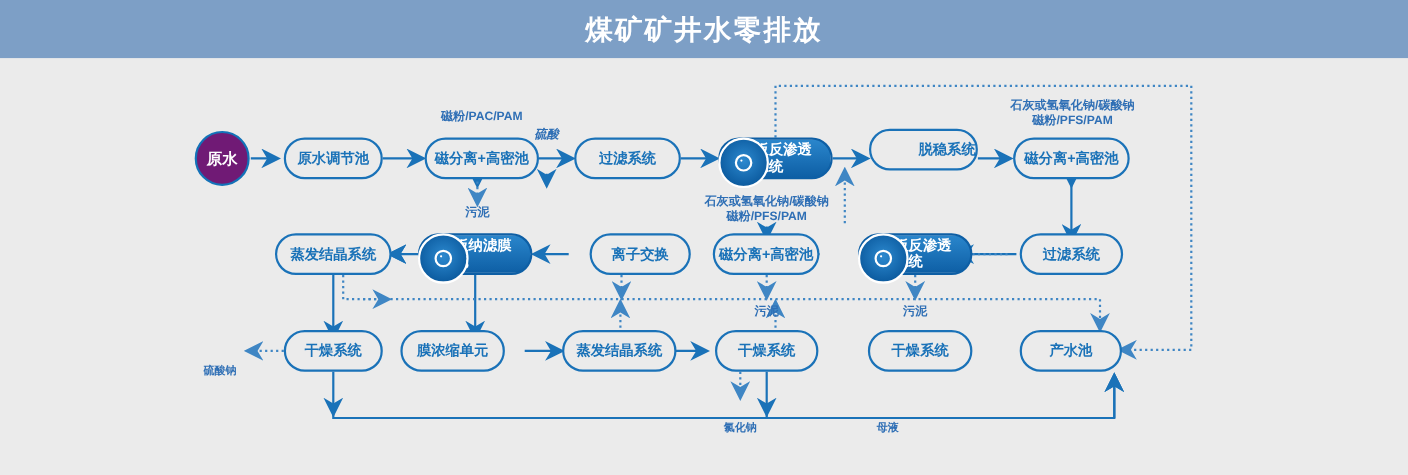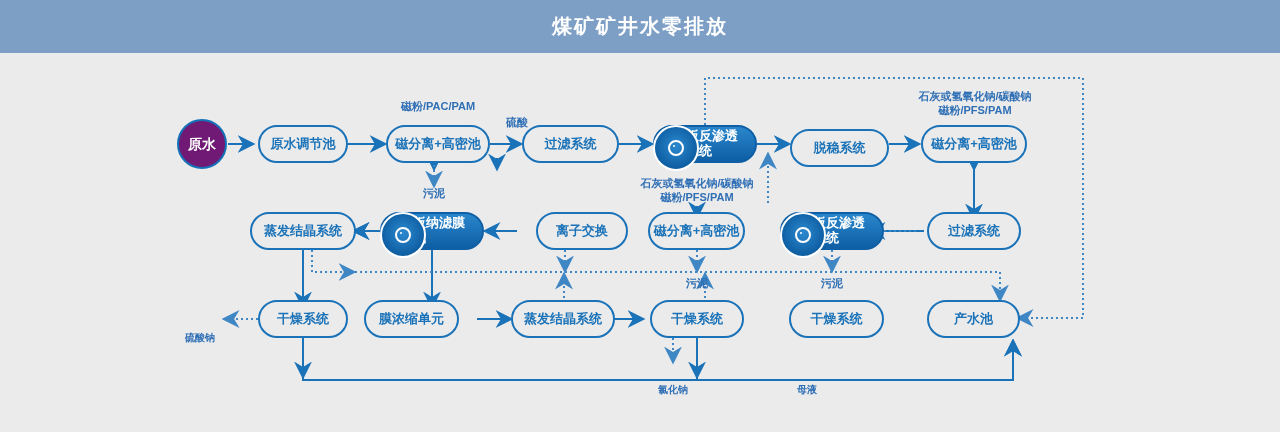--- a/index.html
+++ b/index.html
@@ -9,21 +9,21 @@
     font-family:"Liberation Sans","DejaVu Sans",sans-serif;
     overflow:hidden;
     position:relative;
   }
   #header{
     position:absolute;left:0;top:0;width:1280px;height:53px;
     background:#7d9fc6;
     display:flex;align-items:center;justify-content:center;
   }
   #header-title{
-    color:#ffffff;font-size:20px;font-weight:bold;letter-spacing:2px;
+    color:#ffffff;font-size:25px;font-weight:bold;letter-spacing:2px;
   }
   #canvas{
     position:absolute;left:0;top:53px;width:1280px;height:379px;
     background:#ebebeb;
   }
   svg#wires{position:absolute;left:0;top:0;width:1280px;height:379px;}
   .node{
     position:absolute;
     box-sizing:border-box;
     display:flex;align-items:center;justify-content:center;
@@ -179,21 +179,21 @@
     <span class="nlabel">过滤系统</span>
   </div>
 
   <div class="node filled" style="left:653px;top:72px;width:104px;height:38px;">
     <span class="disc">
         <i></i>
       </span>
     <span class="nlabel">平板反渗透膜系统</span>
   </div>
 
-  <div class="node" style="left:790px;top:76px;width:99px;height:38px;">
+  <div class="node" style="left:790px;top:64px;width:99px;height:38px;justify-content:flex-end;">
     <span class="nlabel">脱稳系统</span>
   </div>
 
   <div class="node" style="left:921px;top:72px;width:106px;height:38px;">
     <span class="nlabel">磁分离+高密池</span>
   </div>
 
   <div class="node" style="left:250px;top:159px;width:106px;height:38px;">
     <span class="nlabel">蒸发结晶系统</span>
   </div>
@@ -245,21 +245,21 @@
   </div>
 
   <div class="node" style="left:927px;top:247px;width:93px;height:38px;">
     <span class="nlabel">产水池</span>
   </div>
 
   <div class="caption" style="left:384px;top:47px;width:108px;">磁粉/PAC/PAM</div>
 
   <div class="caption" style="left:410px;top:134px;width:48px;">污泥</div>
 
-  <div class="caption" style="left:493px;top:63px;width:48px;">硫酸</div>
+  <div class="caption" style="left:473px;top:63px;width:48px;font-style:italic;">硫酸</div>
 
   <div class="caption" style="left:890px;top:37px;width:170px;white-space:pre-line;">石灰或氢氧化钠/碳酸钠
 磁粉/PFS/PAM</div>
 
   <div class="caption" style="left:612px;top:124px;width:170px;white-space:pre-line;">石灰或氢氧化钠/碳酸钠
 磁粉/PFS/PAM</div>
 
   <div class="caption" style="left:673px;top:224px;width:48px;">污泥</div>
 
   <div class="caption" style="left:808px;top:224px;width:48px;">污泥</div>

